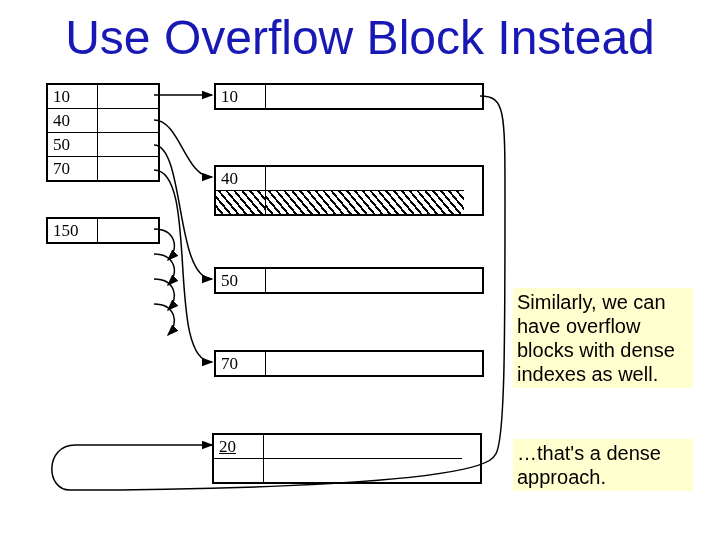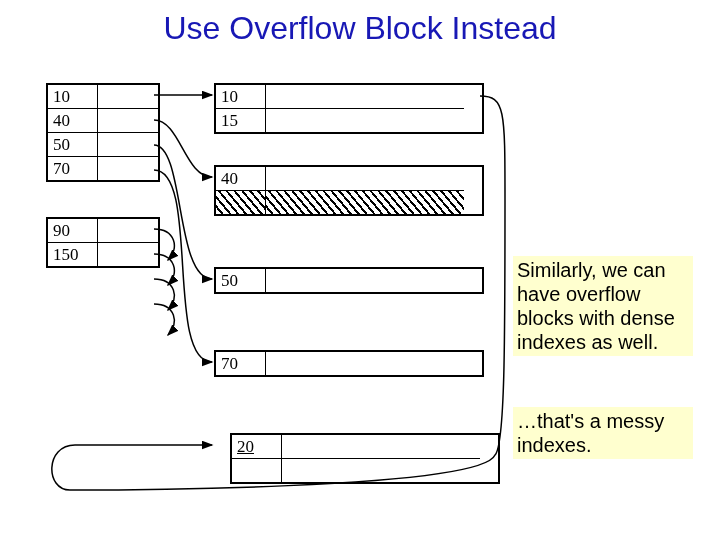--- a/index.html
+++ b/index.html
@@ -9,21 +9,21 @@
     height: 540px;
     background: white;
     font-family: Arial, Helvetica, sans-serif;
     position: relative;
   }
   .title {
     position: absolute;
     top: 10px;
     width: 720px;
     text-align: center;
-    font-size: 32px;
+    font-size: 48px;
     color: #1818b5;
     font-weight: normal;
     letter-spacing: 0;
   }
   
   .idx-block {
     position: absolute;
     width: 110px;
     border: 2px solid #000;
     background: #fff;
@@ -84,20 +84,21 @@
       50deg,
       #fff 0px, #fff 4px, #000 4px, #000 6px
     );
   }
   .note {
     position: absolute;
     background: #ffffcf;
     font-size: 20px;
     line-height: 1.2;
     padding: 2px 4px;
+    margin-top: 32px;
   }
   svg.arrows {
     position: absolute;
     left: 0; top: 0;
     width: 720px; height: 540px;
     pointer-events: none;
   }
 </style>
 </head>
 <body>
@@ -118,36 +119,28 @@
       <div class="idx-cell-ptr"></div>
     </div>
   <div class="idx-row">
       <div class="idx-cell-key">70</div>
       <div class="idx-cell-ptr"></div>
     </div>
 </div>
 
 <div class="idx-block" style="left:46px; top:217px;">
   <div class="idx-row">
-      <div class="idx-cell-key">90</div>
-      <div class="idx-cell-ptr"></div>
-    </div>
-  <div class="idx-row">
       <div class="idx-cell-key">150</div>
       <div class="idx-cell-ptr"></div>
     </div>
 </div>
 
 <div class="data-block" style="left:214px; top:83px;">
   <div class="data-row">
       <div class="data-cell-key">10</div>
-      <div class="data-cell-rec"></div>
-    </div>
-  <div class="data-row">
-      <div class="data-cell-key">15</div>
       <div class="data-cell-rec"></div>
     </div>
   <div class="data-tail"></div>
 </div>
 
 <div class="data-block" style="left:214px; top:165px;">
   <div class="data-row">
       <div class="data-cell-key">40</div>
       <div class="data-cell-rec"></div>
     </div>
@@ -167,34 +160,34 @@
 </div>
 
 <div class="data-block" style="left:214px; top:350px;">
   <div class="data-row">
       <div class="data-cell-key">70</div>
       <div class="data-cell-rec"></div>
     </div>
   <div class="data-tail"></div>
 </div>
 
-<div class="data-block" style="left:230px; top:433px;text-decoration:underline;">
+<div class="data-block" style="left:212px; top:433px;text-decoration:underline;">
   <div class="data-row">
       <div class="data-cell-key">20</div>
       <div class="data-cell-rec"></div>
     </div>
   <div class="data-row">
       <div class="data-cell-key"></div>
       <div class="data-cell-rec"></div>
     </div>
   <div class="data-tail"></div>
 </div>
 
 <div class="note" style="left:513px; top:256px; width:172px;">Similarly, we can have overflow blocks with dense indexes as well.</div>
-<div class="note" style="left:513px; top:407px; width:172px;">…that's a messy indexes.</div>
+<div class="note" style="left:513px; top:407px; width:172px;">…that's a dense approach.</div>
 
 <svg class="arrows">
   <defs>
     <marker id="arr" markerWidth="8" markerHeight="8" refX="7" refY="3" orient="auto">
       <path d="M0,0 L8,3 L0,6 Z" fill="#000"></path>
     </marker>
   </defs>
 
   <path d="M154,95 C180,95 190,95 212,95" stroke="#000" stroke-width="1.5" fill="none" marker-end="url(#arr)"></path>
 

